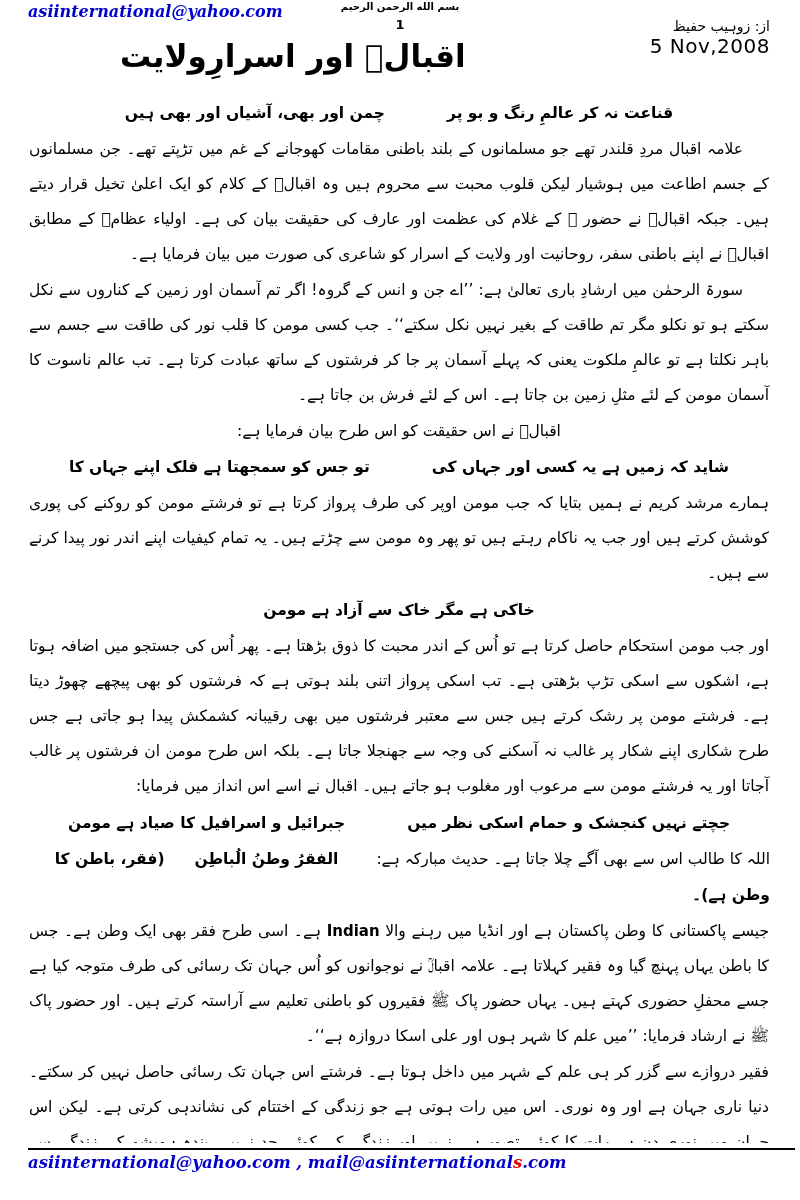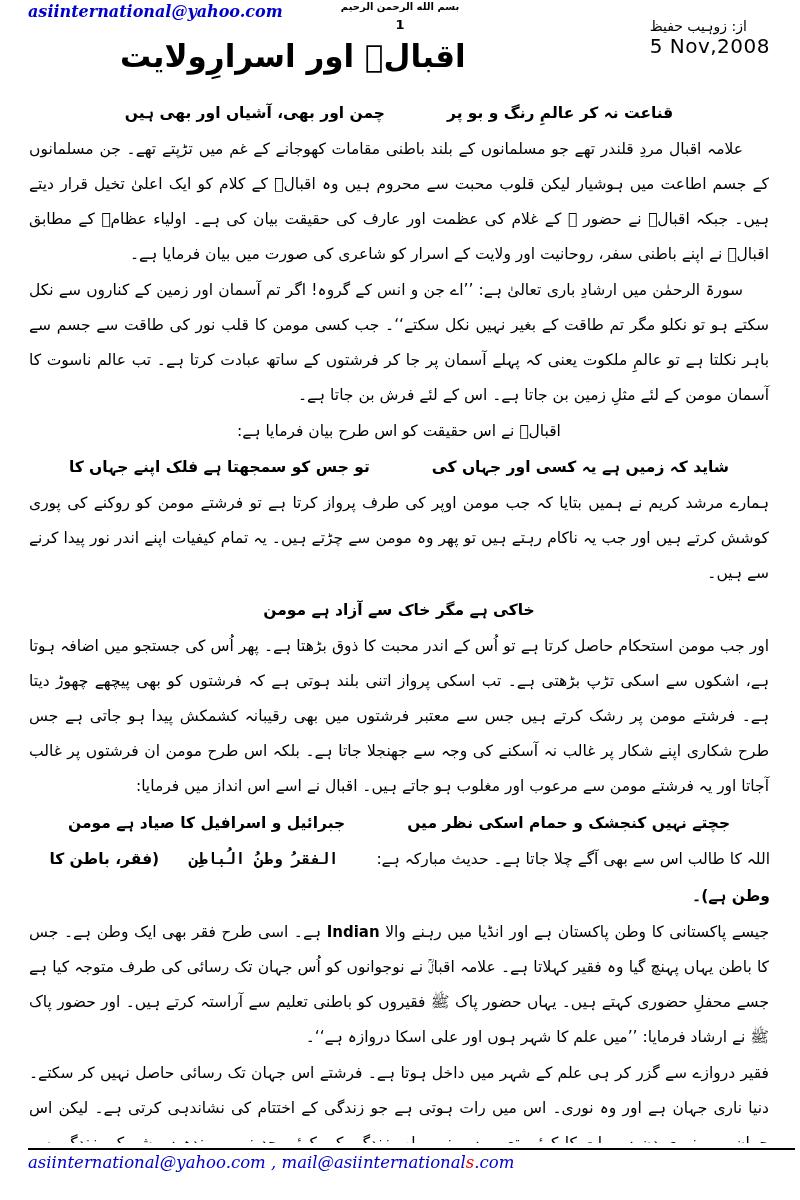--- a/index.html
+++ b/index.html
@@ -16,21 +16,21 @@
     font-size:16px; color:var(--blue,#0000cc); text-decoration:none;
   }
   .bismillah {
     position:absolute; top:1px; left:0; right:0; text-align:center;
     font-size:10px; font-weight:bold; direction:rtl;
   }
   .pagenum {
     position:absolute; top:17px; left:0; right:0; text-align:center;
     font-size:13px; font-weight:bold; font-family:"DejaVu Sans",sans-serif;
   }
-  .byline-wrap { position:absolute; right:30px; top:18px; text-align:left; }
+  .byline-wrap { position:absolute; right:30px; top:18px; text-align:right; }
   .byline { font-size:14px; direction:rtl; }
   .date   { font-size:20px; font-family:"DejaVu Sans",sans-serif; letter-spacing:.5px; }
   
   .title {
     position:relative; margin:36px 120px 0; text-align:left;
     font-size:31px; font-weight:bold; direction:rtl; line-height:1.3;
   }
   
   .content {
     position:absolute; top:95px; left:28px; right:30px; height:1048px;
@@ -41,29 +41,29 @@
     text-align:justify; text-justify:inter-word;
   }
   .para.indent { text-indent:26px; }
   .latin { font-family:"DejaVu Sans",sans-serif; font-weight:bold; font-size:15px; }
   .couplet {
     display:flex; justify-content:center; gap:62px;
     font-weight:bold; font-size:15.5px; line-height:36px; direction:rtl;
   }
   .lead-line { font-size:15.5px; line-height:35px; text-align:center; }
   .hadith-line { font-size:15.5px; line-height:36px; text-align:right; }
-  .hadith-ar   { font-weight:bold; margin-inline-start:38px;font-family:Liberation Mono, monospace; }
+  .hadith-ar   { font-weight:bold; margin-inline-start:38px; }
   .hadith-gloss{ font-weight:bold; margin-inline-start:30px; }
   
   .footer { position:absolute; left:0; right:0; top:1148px; }
   .rule { border-top:2px solid #000; margin:0 5px 0 28px; }
   .foot-row {
     display:flex; justify-content:space-between; align-items:flex-start;
     padding:3px 20px 0 28px;
-    font-family:"DejaVu Serif", serif; font-style:italic; font-weight:normal;
+    font-family:"DejaVu Serif", serif; font-style:italic; font-weight:bold;
     font-size:16.5px; color:var(--blue,#0000cc);
   }
   .foot-row a { color:var(--blue,#0000cc); text-decoration:none; }
   .red { color:var(--red,#e00000); }
 </style>
 </head>
 <body>
 
 <div class="page">
 

